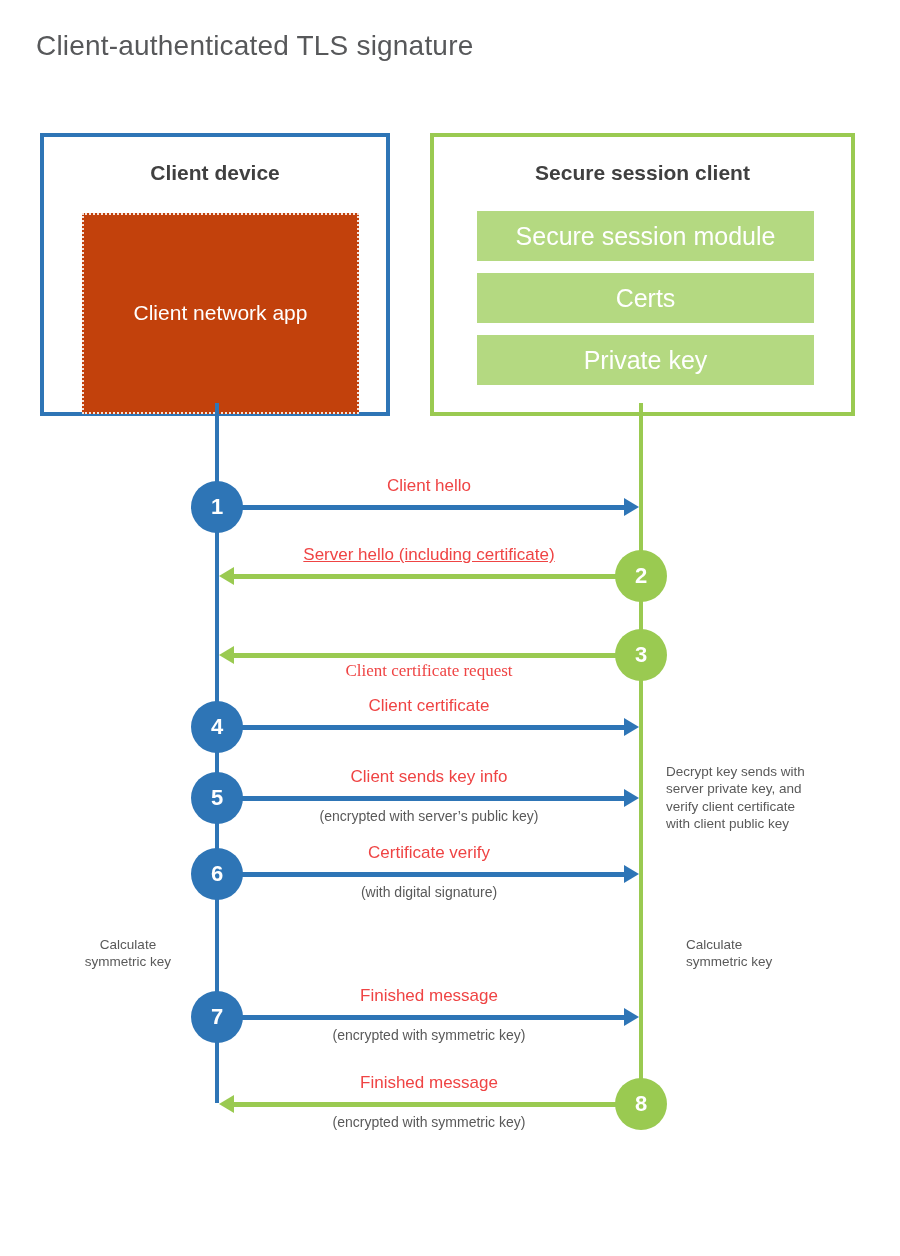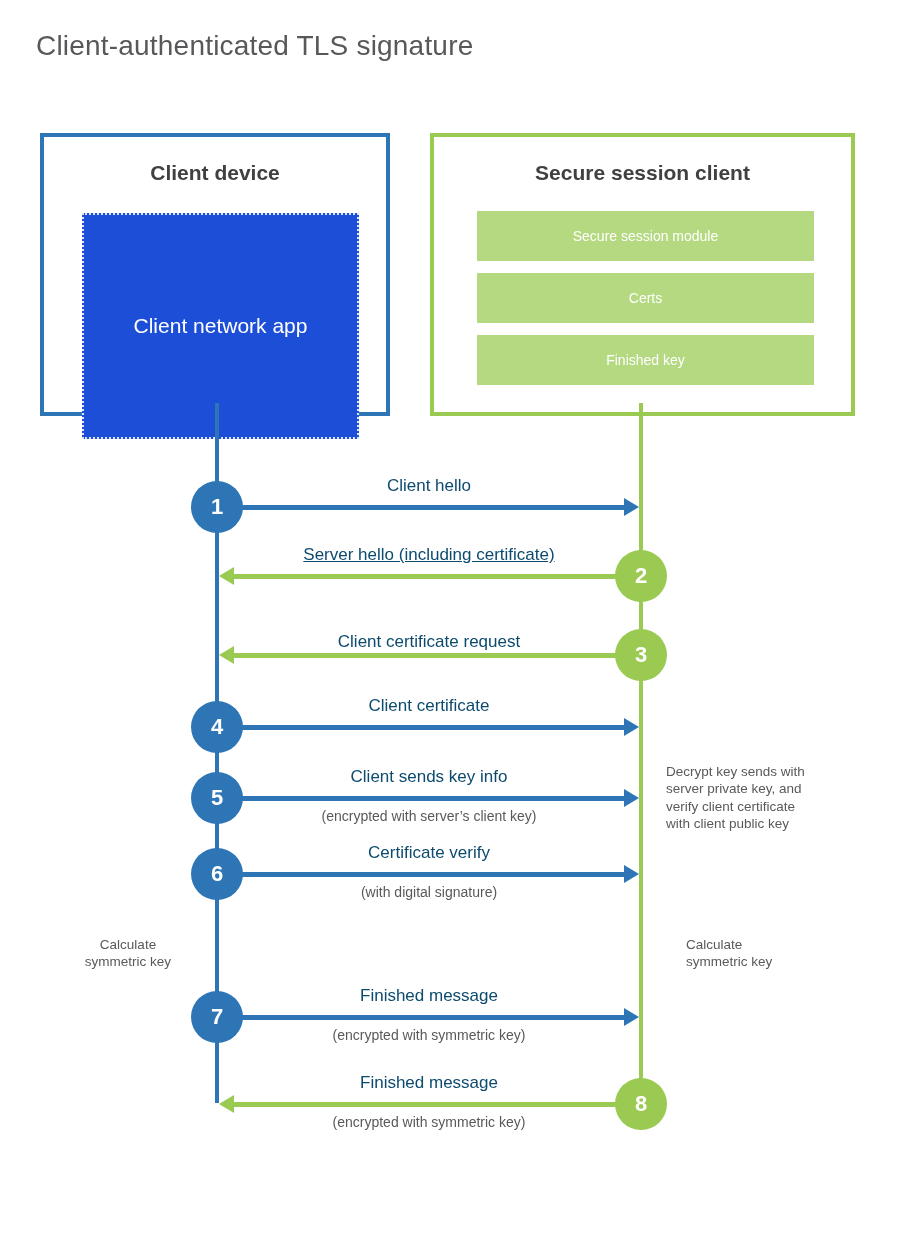--- a/index.html
+++ b/index.html
@@ -13,41 +13,41 @@
 
   
   .actor-box{position:absolute;top:122px;height:283px;background:#fff;box-sizing:border-box;margin-top:11px;}
   .client-box{left:40px;width:350px;border:4px solid #2e75b6;}
   .server-box{left:430px;width:425px;border:4px solid #9aca51;}
   .actor-title{
     margin-top:24px;text-align:center;
     font-size:21px;font-weight:bold;color:#404040;
   }
   .app-box{
-    position:absolute;left:38px;top:76px;width:277px;height:226px;
-    background:#1d4ed8;border:2px dotted rgba(255,255,255,.85);box-sizing:border-box;
+    position:absolute;left:38px;top:76px;width:277px;height:201px;
+    background:#c2410c;border:2px dotted rgba(255,255,255,.85);box-sizing:border-box;
     display:flex;align-items:center;justify-content:center;text-align:center;
   }
   .app-box span{display:block;max-width:175px;color:#fff;font-size:21px;line-height:1.35;}
   .server-bars{position:absolute;left:43px;top:74px;width:337px;}
   .server-bar{
     height:50px;margin-bottom:12px;background:#b4d981;
     display:flex;align-items:center;justify-content:center;
-    color:#fff;font-size:14px;
+    color:#fff;font-size:25px;
   }
 
   
   .lifeline{position:absolute;width:4px;}
   .lifeline.blue{background:#2e75b6;}
   .lifeline.green{background:#9aca51;}
 
   
   .msg-label{
     position:absolute;left:219px;width:420px;text-align:center;
-    font-size:17px;color:#0c4a6e;
+    font-size:17px;color:#ef4444;
   }
   .msg-sub{
     position:absolute;left:219px;width:420px;text-align:center;
     font-size:14px;color:#595959;
   }
   .msg-line{position:absolute;height:5px;}
   .msg-line.blue{background:#2e75b6;}
   .msg-line.green{background:#9aca51;}
   .msg-head{position:absolute;width:0;height:0;border-top:9px solid transparent;border-bottom:9px solid transparent;}
   .msg-head.right.blue{border-left:15px solid #2e75b6;}
@@ -81,46 +81,46 @@
     <div class="app-box">
       <span>Client network app</span>
     </div>
   </div>
 
   <div class="actor-box server-box">
     <div class="actor-title">Secure session client</div>
     <div class="server-bars" id="server-bars">
         <div class="server-bar">Secure session module</div>
         <div class="server-bar">Certs</div>
-        <div class="server-bar">Finished key</div>
+        <div class="server-bar">Private key</div>
       </div>
   </div>
 
   <div class="lifeline blue" style="left:215px;top:403px;height:700px;"></div>
   <div class="lifeline green" style="left:639px;top:403px;height:703px;"></div>
 
   <div id="flow">
       <div class="msg-label" style="top: 476px;">Client hello</div>
       <div class="msg-line blue" style="left: 241px; top: 505px; width: 383px;"></div>
       <div class="msg-head right blue" style="left: 624px; top: 498px;"></div>
       <div class="step-circle blue" style="left: 191px; top: 481px;">1</div>
       <div class="msg-label" style="top: 545px; text-decoration: underline;">Server hello (including certificate)</div>
       <div class="msg-line green" style="left: 234px; top: 574px; width: 383px;"></div>
       <div class="msg-head left green" style="left: 219px; top: 567px;"></div>
       <div class="step-circle green" style="left: 615px; top: 550px;">2</div>
-      <div class="msg-label" style="top: 632px;">Client certificate request</div>
+      <div class="msg-label" style="top: 661px; font-family: Liberation Serif, serif;">Client certificate request</div>
       <div class="msg-line green" style="left: 234px; top: 653px; width: 383px;"></div>
       <div class="msg-head left green" style="left: 219px; top: 646px;"></div>
       <div class="step-circle green" style="left: 615px; top: 629px;">3</div>
       <div class="msg-label" style="top: 696px; text-align: center;">Client certificate</div>
       <div class="msg-line blue" style="left: 241px; top: 725px; width: 383px;"></div>
       <div class="msg-head right blue" style="left: 624px; top: 718px;"></div>
       <div class="step-circle blue" style="left: 191px; top: 701px;">4</div>
       <div class="msg-label" style="top: 767px;">Client sends key info</div>
-      <div class="msg-sub" style="top: 808px;">(encrypted with server’s client key)</div>
+      <div class="msg-sub" style="top: 808px;">(encrypted with server’s public key)</div>
       <div class="msg-line blue" style="left: 241px; top: 796px; width: 383px;"></div>
       <div class="msg-head right blue" style="left: 624px; top: 789px;"></div>
       <div class="step-circle blue" style="left: 191px; top: 772px;">5</div>
       <div class="msg-label" style="top: 843px;">Certificate verify</div>
       <div class="msg-sub" style="top: 884px;">(with digital signature)</div>
       <div class="msg-line blue" style="left: 241px; top: 872px; width: 383px;"></div>
       <div class="msg-head right blue" style="left: 624px; top: 865px;"></div>
       <div class="step-circle blue" style="left: 191px; top: 848px;">6</div>
       <div class="msg-label" style="top: 986px;">Finished message</div>
       <div class="msg-sub" style="top: 1027px;">(encrypted with symmetric key)</div>

